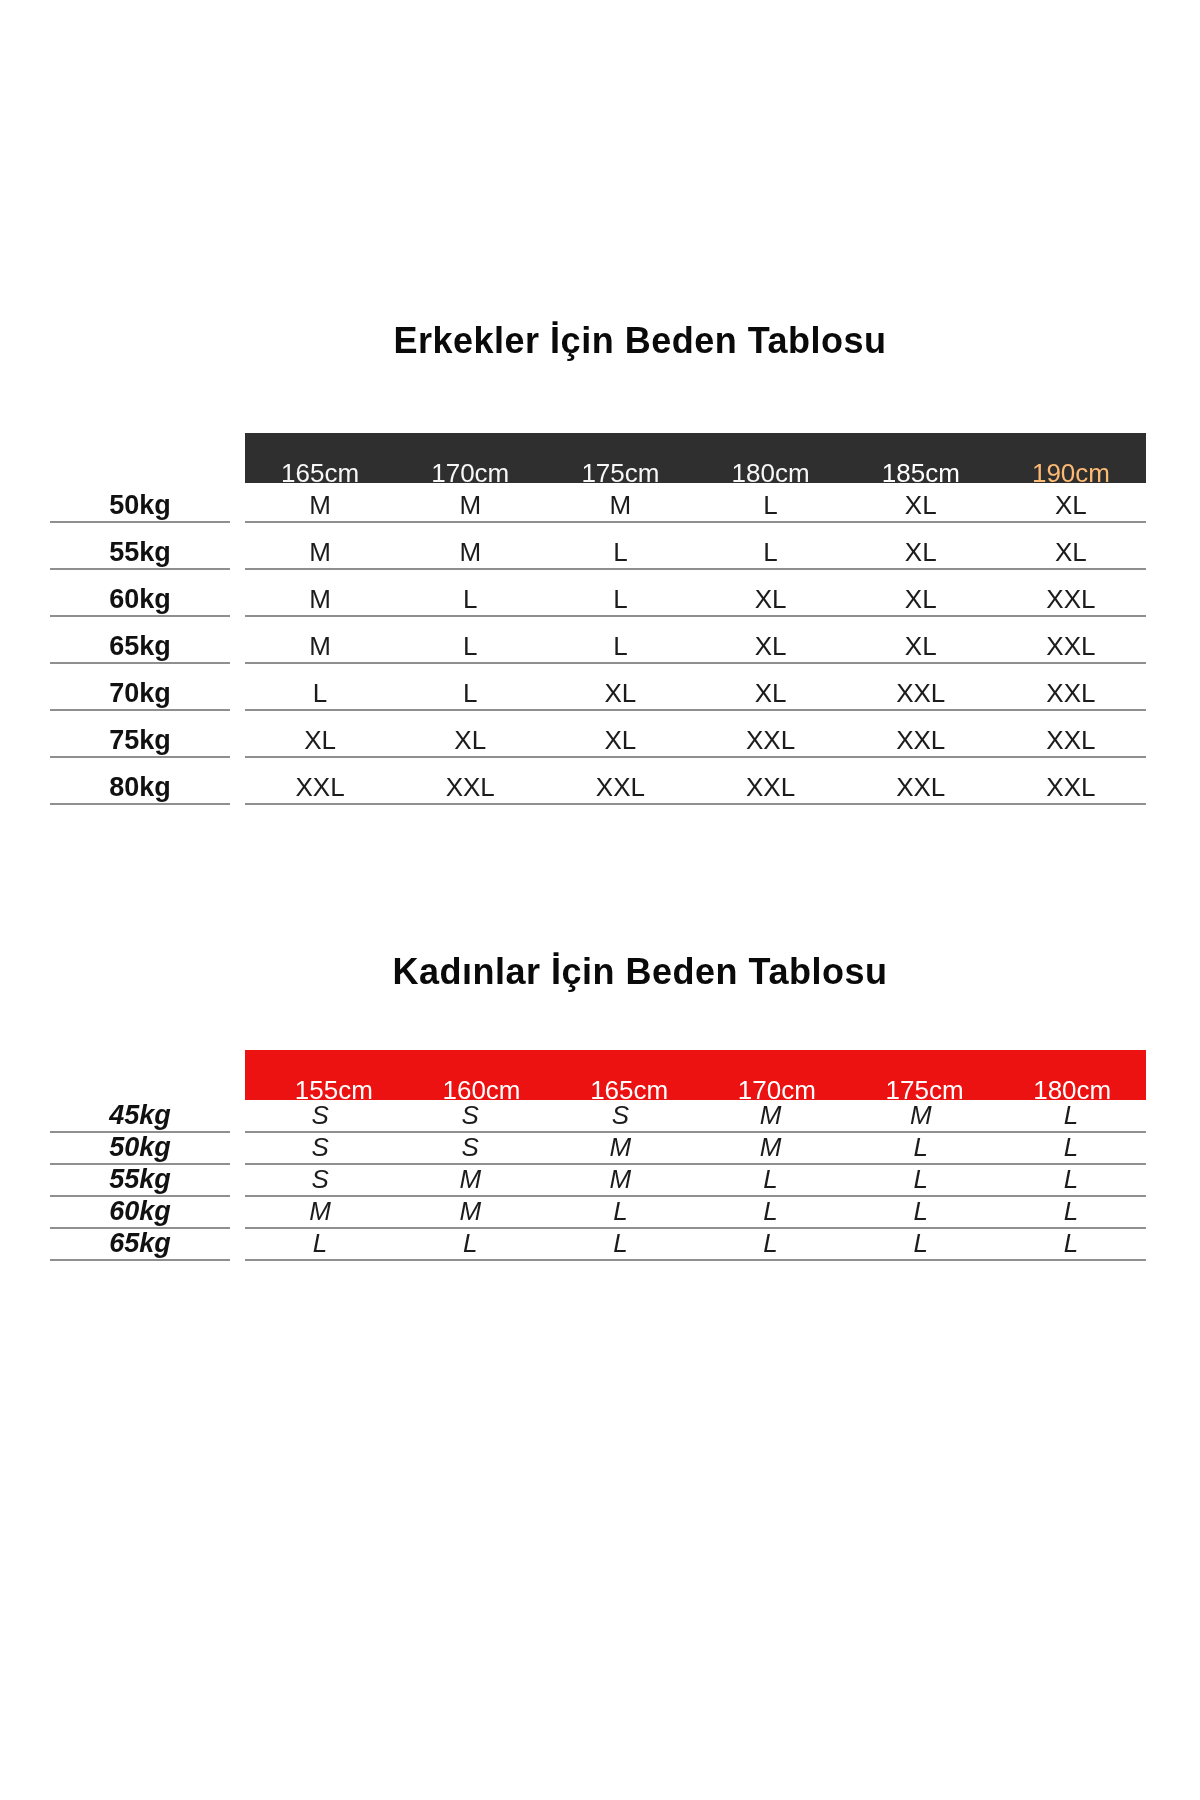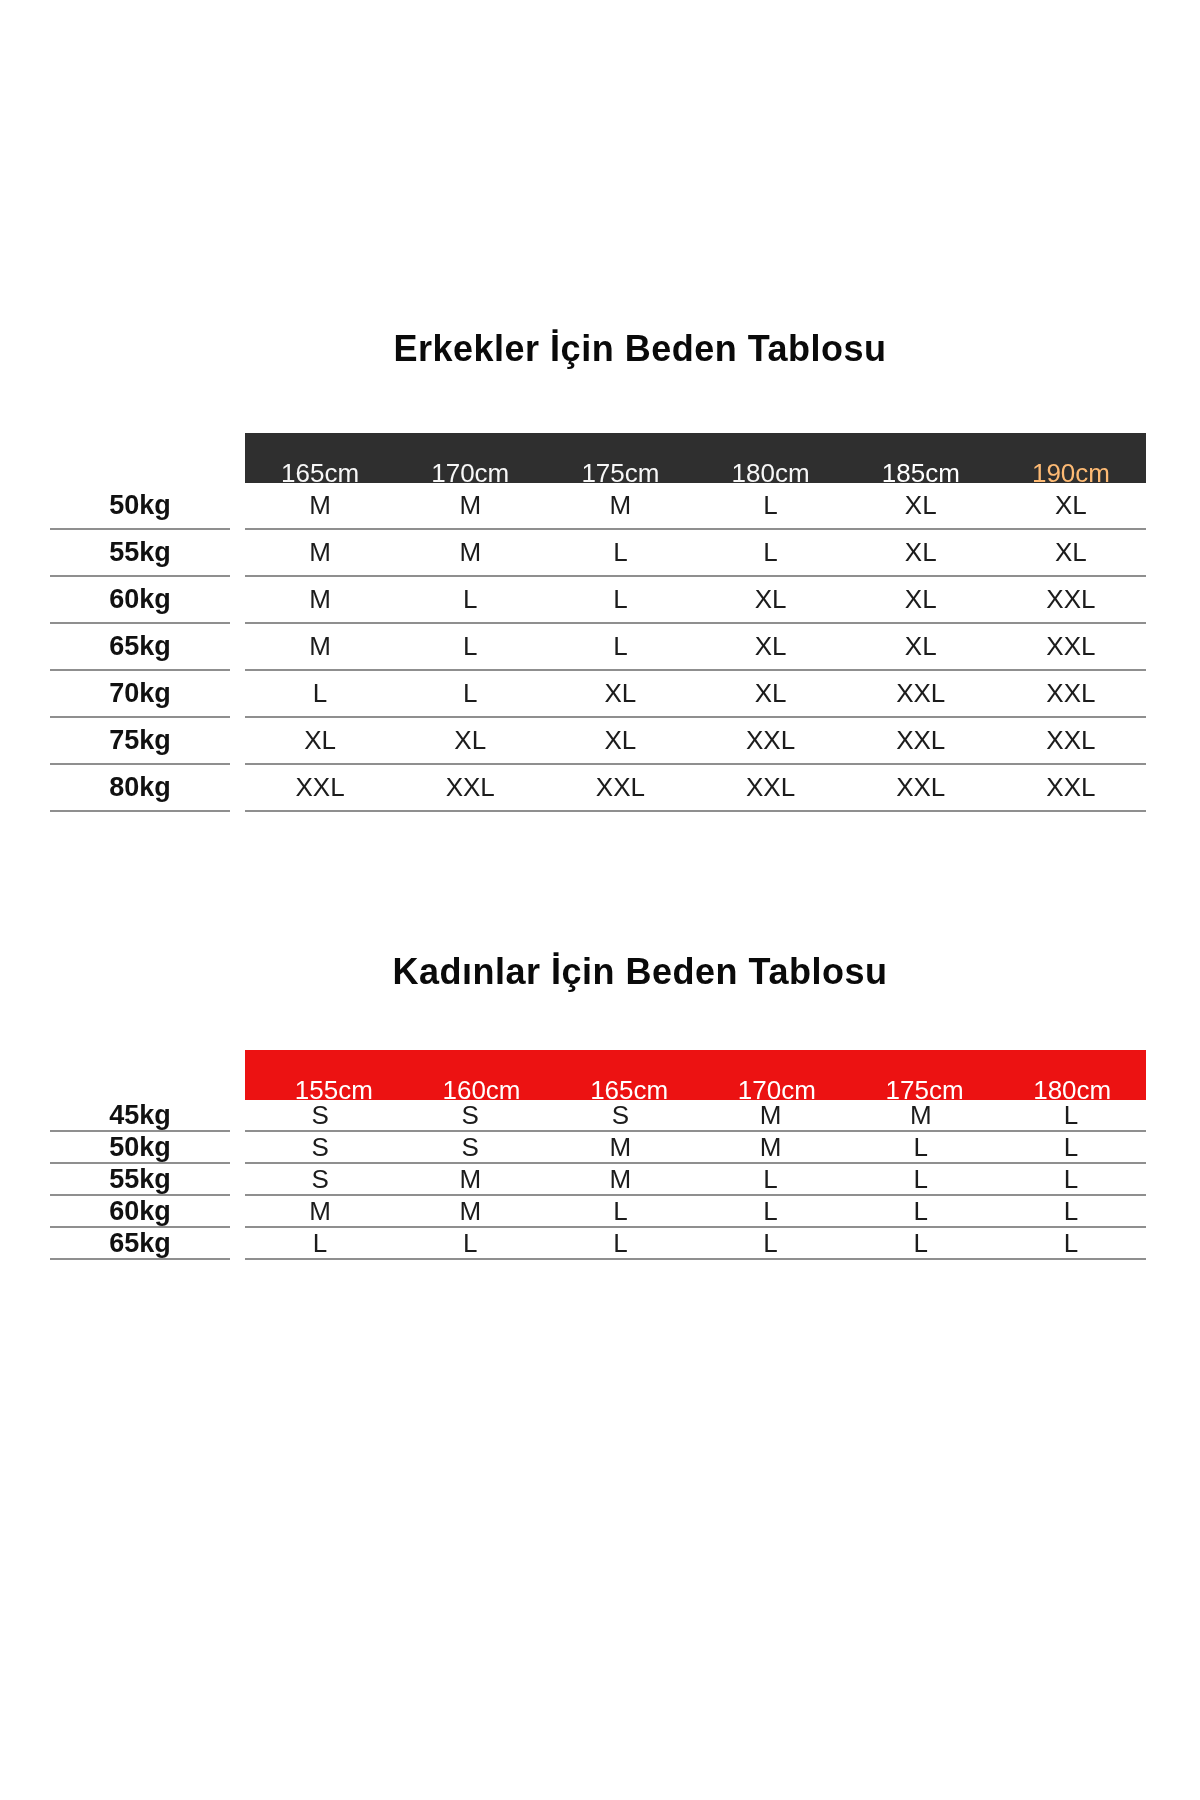--- a/index.html
+++ b/index.html
@@ -26,29 +26,29 @@
   }
   .colgap { width:15px; }
   .cells { width:901px; display:flex; align-items:stretch; }
   .cell {
     flex:1 1 0; display:flex; align-items:center; justify-content:center;
     font-size:26px; color:#1c1c1c;
   }
   .header-row { height:50px; }
   .header-row .wcol { border-bottom:none; }
   .headerbar .cell { color:#f7f7f7; font-size:26px;margin-top:30px; }
-  .body-row { height:47px; }
+  .body-row { height:47px;align-items:center; }
   .body-row .wcol, .body-row .cells { border-bottom:2px solid #8f8f8f; }
-  .women .body-row { height:32px; }
+  .women .body-row { height:32px;font-style:italic; }
 </style>
 </head>
 <body>
 
 <div class="section">
-  <h1 class="section-title" style="top:328px;">Erkekler İçin Beden Tablosu</h1>
+  <h1 class="section-title" style="top:320px;">Erkekler İçin Beden Tablosu</h1>
 
   <div class="size-table men" style="top:433px;">
     <div class="row header-row">
       <div class="wcol"></div>
       <div class="colgap"></div>
       <div class="cells headerbar" style="background: rgb(47, 47, 47);">
           <div class="cell" style="color: rgb(247, 247, 247);">165cm</div>
           <div class="cell" style="color: rgb(247, 247, 247);">170cm</div>
           <div class="cell" style="color: rgb(247, 247, 247);">175cm</div>
           <div class="cell" style="color: rgb(247, 247, 247);">180cm</div>

